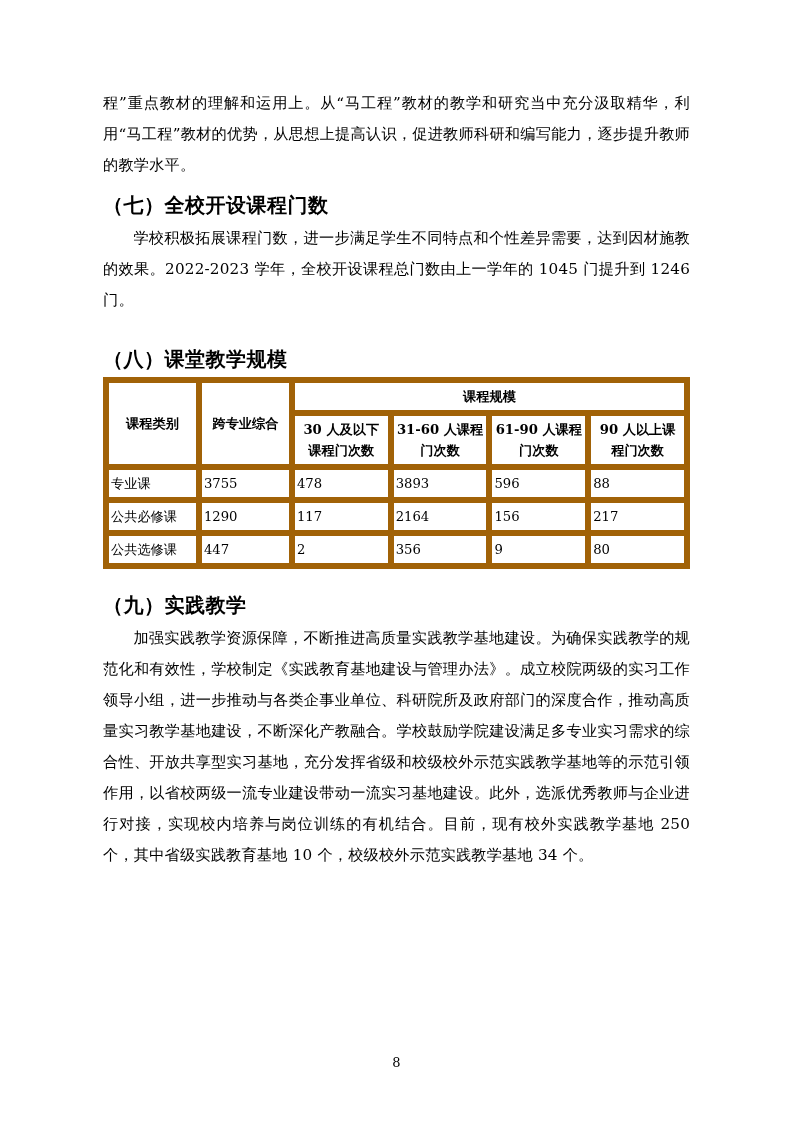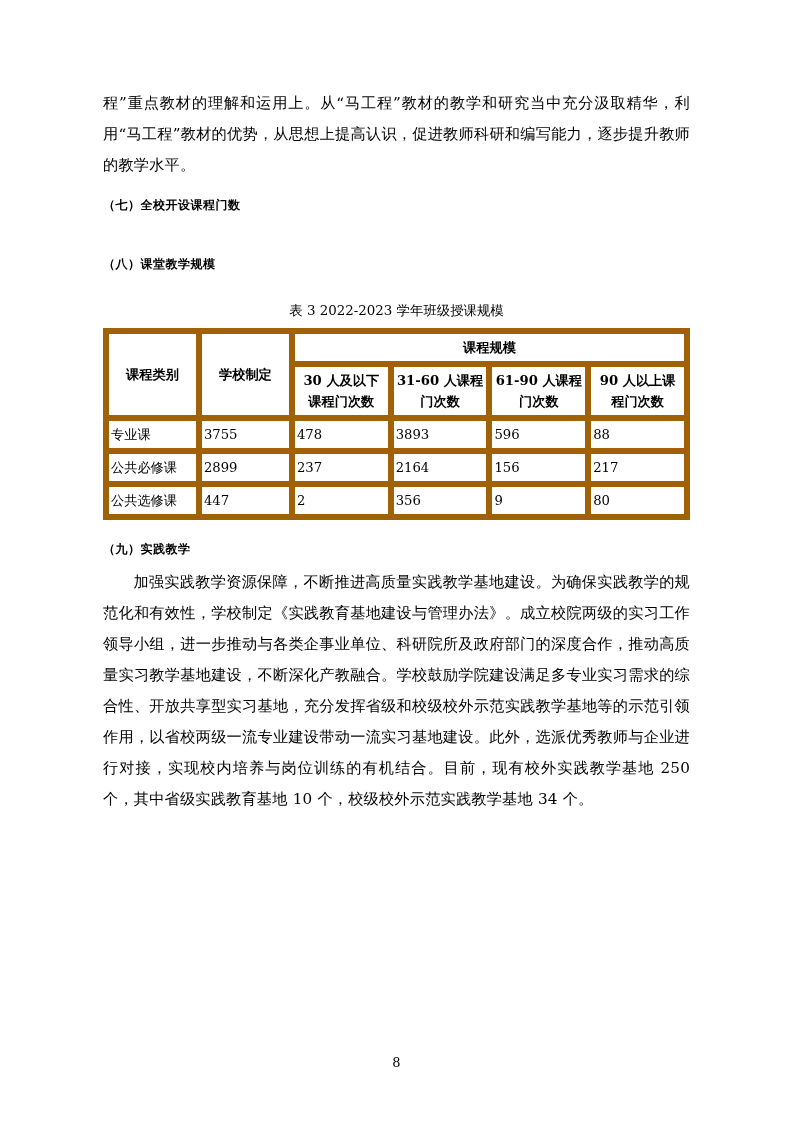--- a/index.html
+++ b/index.html
@@ -28,21 +28,21 @@
     line-height: 31px;
     text-align: justify;
     text-justify: inter-ideograph;
     margin: 0;
     letter-spacing: 0.2px;
   }
   .indent {
     text-indent: 2em;
   }
   .heading {
-    font-size: 12px;
+    font-size: 20px;
     font-weight: bold;
     line-height: 31px;
     margin: 9px 0 2px 0;
     text-indent: 0;
     letter-spacing: 0.5px;
   }
   .heading-gap-top {
     margin-top: 28px;
   }
   .table-caption {
@@ -71,80 +71,80 @@
     font-weight: normal;
   }
   .th-group {
     font-weight: bold;
   }
   .two-line {
     line-height: 20px;
     margin-top: 12px;
   }
   .after-table {
-    margin-top: 14px;
+    margin-top: 21px;
   }
   .page-number {
     position: absolute;
     bottom: 52px;
     left: 0;
     width: 793px;
     text-align: center;
     font-size: 13px;
     font-family: "DejaVu Serif", "Liberation Serif", serif;
   }
 </style>
 </head>
 <body>
 
 <div class="page">
 
   <p class="para">程”重点教材的理解和运用上。从“马工程”教材的教学和研究当中充分汲取精华，利用“马工程”教材的优势，从思想上提高认识，促进教师科研和编写能力，逐步提升教师的教学水平。</p>
 
   <div class="heading">（七）全校开设课程门数</div>
 
+  <p class="para indent">学校积极拓展课程门数，进一步满足学生不同特点和个性差异需要，达到因材施教的效果。2022-2023 学年，全校开设课程总门数由上一学年的 1045 门提升到 1246 门。</p>
 
   <div class="heading heading-gap-top">（八）课堂教学规模</div>
 
 
-  <div class="table-caption">表 3 2022-2023 学年班级授课规模</div>
 
   <table class="data">
     <colgroup>
       <col style="width:16%">
       <col style="width:16%">
       <col style="width:17%">
       <col style="width:17%">
       <col style="width:17%">
       <col style="width:17%">
     </colgroup>
     <tbody>
       <tr>
         <th rowspan="2">课程类别</th>
-        <th rowspan="2">学校制定</th>
+        <th rowspan="2">跨专业综合</th>
         <th colspan="4" class="th-group">课程规模</th>
       </tr>
       <tr>
         <th class="two-line">30 人及以下课程门次数</th>
         <th class="two-line">31-60 人课程门次数</th>
         <th class="two-line">61-90 人课程门次数</th>
         <th class="two-line">90 人以上课程门次数</th>
       </tr>
       <tr>
         <td class="rowhead">专业课</td>
         <td>3755</td>
         <td>478</td>
         <td>3893</td>
         <td>596</td>
         <td>88</td>
       </tr>
       <tr>
         <td class="rowhead">公共必修课</td>
-        <td>2899</td>
-        <td>237</td>
+        <td>1290</td>
+        <td>117</td>
         <td>2164</td>
         <td>156</td>
         <td>217</td>
       </tr>
       <tr>
         <td class="rowhead">公共选修课</td>
         <td>447</td>
         <td>2</td>
         <td>356</td>
         <td>9</td>

